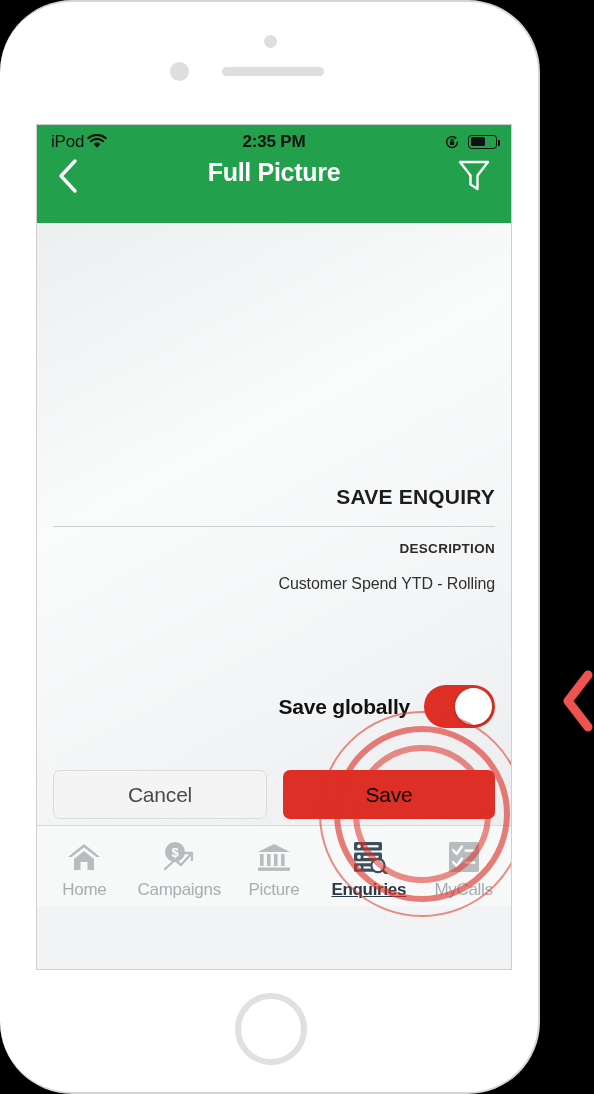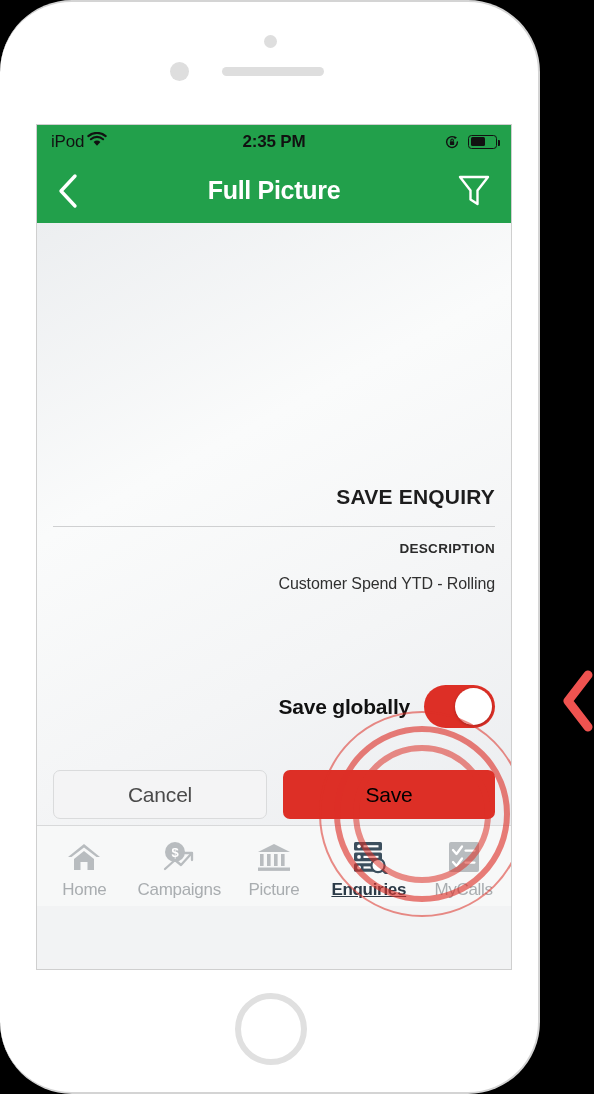--- a/index.html
+++ b/index.html
@@ -83,21 +83,21 @@
   
   .status-bar {
     position: relative;
     height: 33px;
     background: #22a04b;
     display: flex;
     align-items: center;
     padding: 0 14px;
     color: #000;
   }
-  .status-left { display: flex; gap: 3px; }
+  .status-left { display: flex; align-items: center; gap: 3px; }
   .status-carrier {
     font-size: 17px;
     font-weight: 400;
     letter-spacing: -0.2px;
     color: #111;
   }
   .wifi-icon { display: block; }
   .status-time {
     position: absolute;
     left: 0; right: 0;
@@ -135,21 +135,20 @@
     background: #111;
     border-radius: 0 1px 1px 0;
   }
 
   
   .nav-bar {
     position: relative;
     height: 65px;
     background: #22a04b;
     display: flex;
-    align-items: center;
     padding: 0 20px;
   }
   .nav-title {
     position: absolute;
     left: 0; right: 0;
     text-align: center;
     color: #fff;
     font-size: 25px;
     font-weight: 700;
     letter-spacing: -0.3px;

